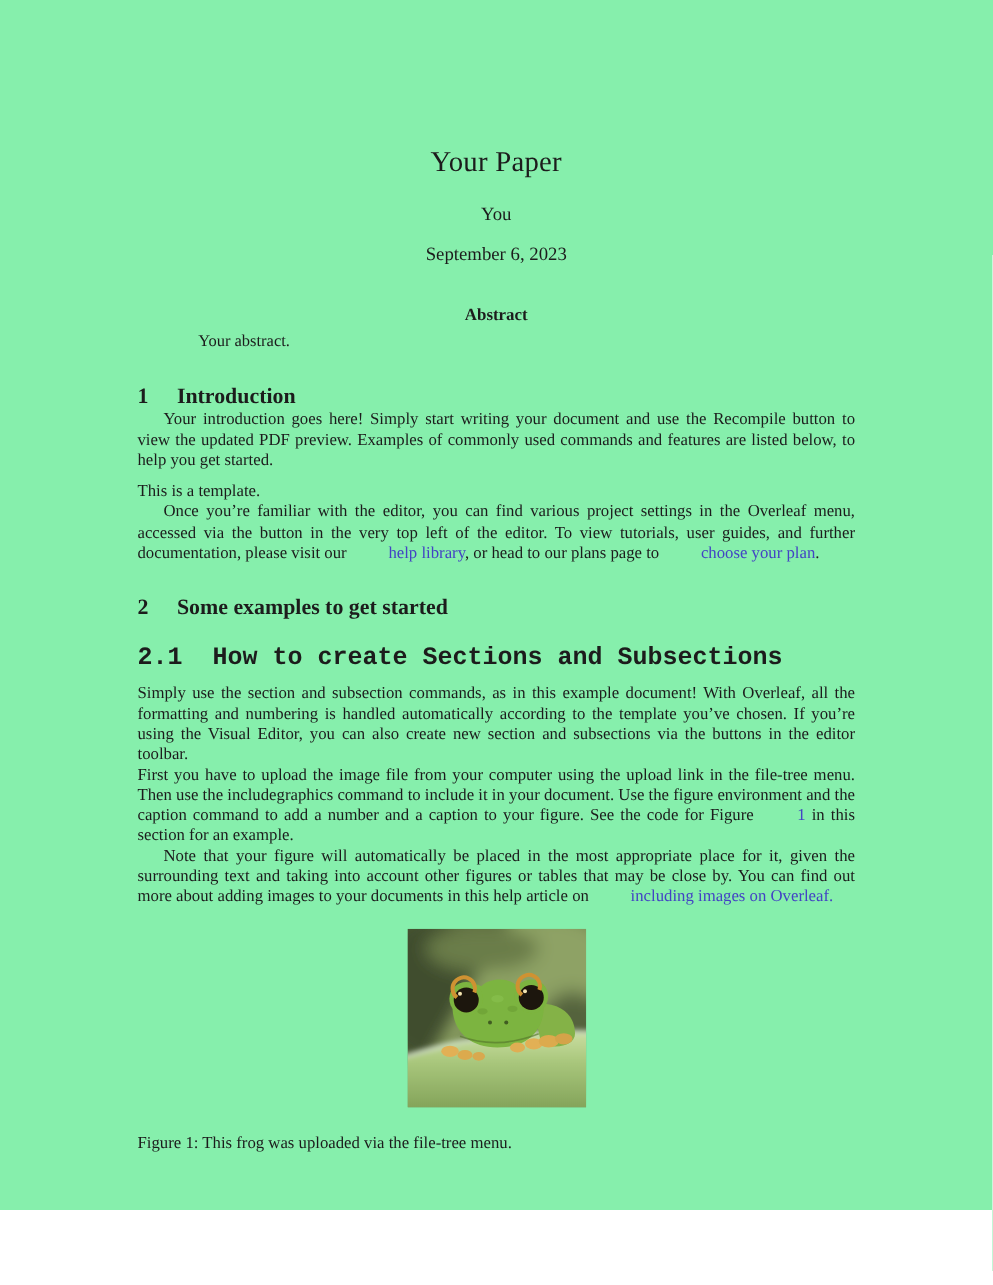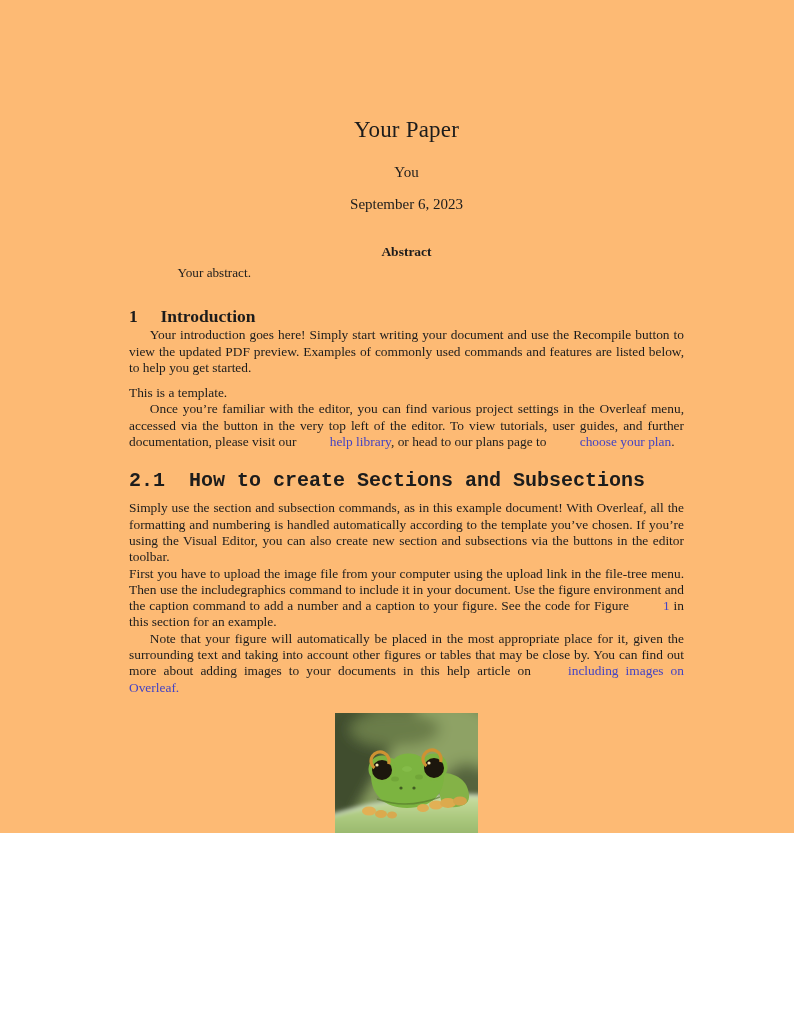--- a/index.html
+++ b/index.html
@@ -4,24 +4,23 @@
 <style>
   * { margin: 0; padding: 0; box-sizing: border-box; }
   html, body { background: #ffffff; }
   body {
     font-family: "Liberation Serif", "DejaVu Serif", serif;
     color: #1c1c1c;
   }
   .page {
     position: relative;
     width: 794px;
-    height: 833px;
-    background: #fdba74;
+    height: 968px;
+    background: #86efac;
     overflow: hidden;
-    padding-left: 19px;
   }
   .content {
     padding: 0 110px;
   }
   .title {
     padding-top: 117px;
     font-size: 23px;
     font-weight: 400;
     text-align: center;
     letter-spacing: 0.2px;
@@ -112,20 +111,23 @@
     <div class="abstract-heading">Abstract</div>
     <p class="abstract-text">Your abstract.</p>
 
     <h2 class="section">
       <span class="sec-num">1</span><span>Introduction</span>
     </h2>
     <p class="body-par indent">Your introduction goes here! Simply start writing your document and use the Recompile button to view the updated PDF preview. Examples of commonly used commands and features are listed below, to help you get started.</p>
     <p class="body-par first-par">This is a template.</p>
     <p class="body-par indent"><span>Once you’re familiar with the editor, you can find various project settings in the Overleaf menu, accessed via the button in the very top left of the editor. To view tutorials, user guides, and further documentation, please visit our </span><a class="doc-link">help library</a><span>, or head to our plans page to </span><a class="doc-link">choose your plan</a><span>.</span></p>
 
+    <h2 class="section">
+      <span class="sec-num">2</span><span>Some examples to get started</span>
+    </h2>
 
     <h3 class="subsection">
       <span class="sec-num">2.1</span><span>How to create Sections and Subsections</span>
     </h3>
     <p class="body-par">Simply use the section and subsection commands, as in this example document! With Overleaf, all the formatting and numbering is handled automatically according to the template you’ve chosen. If you’re using the Visual Editor, you can also create new section and subsections via the buttons in the editor toolbar.</p>
 
     <p class="body-par"><span>First you have to upload the image file from your computer using the upload link in the file-tree menu. Then use the includegraphics command to include it in your document. Use the figure environment and the caption command to add a number and a caption to your figure. See the code for Figure </span><a class="doc-link">1</a><span> in this section for an example.</span></p>
     <p class="body-par indent"><span>Note that your figure will automatically be placed in the most appropriate place for it, given the surrounding text and taking into account other figures or tables that may be close by. You can find out more about adding images to your documents in this help article on </span><a class="doc-link">including images on Overleaf.</a></p>
 
     <div class="figure-block">

